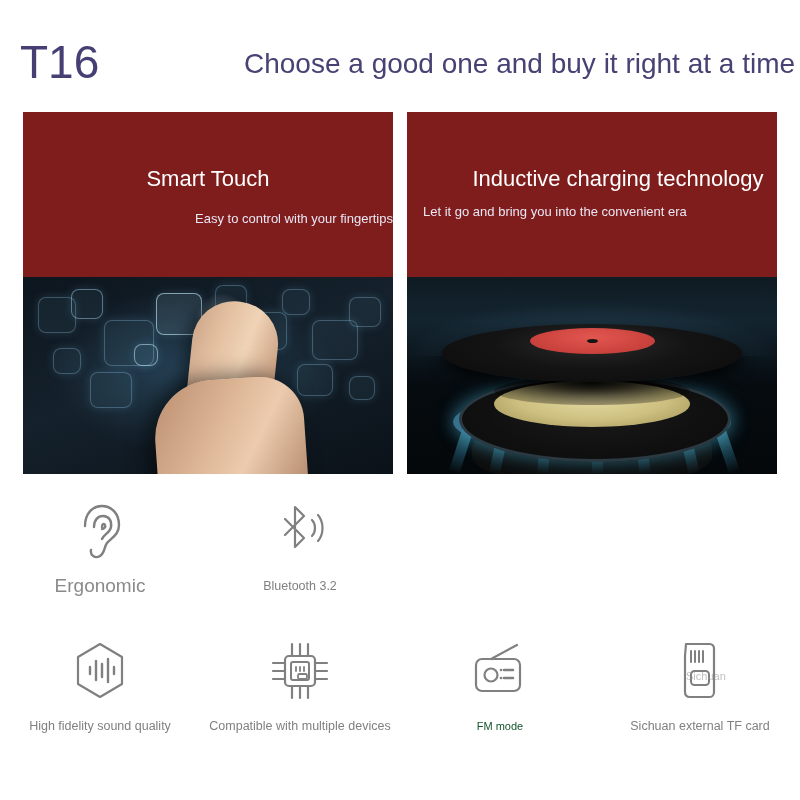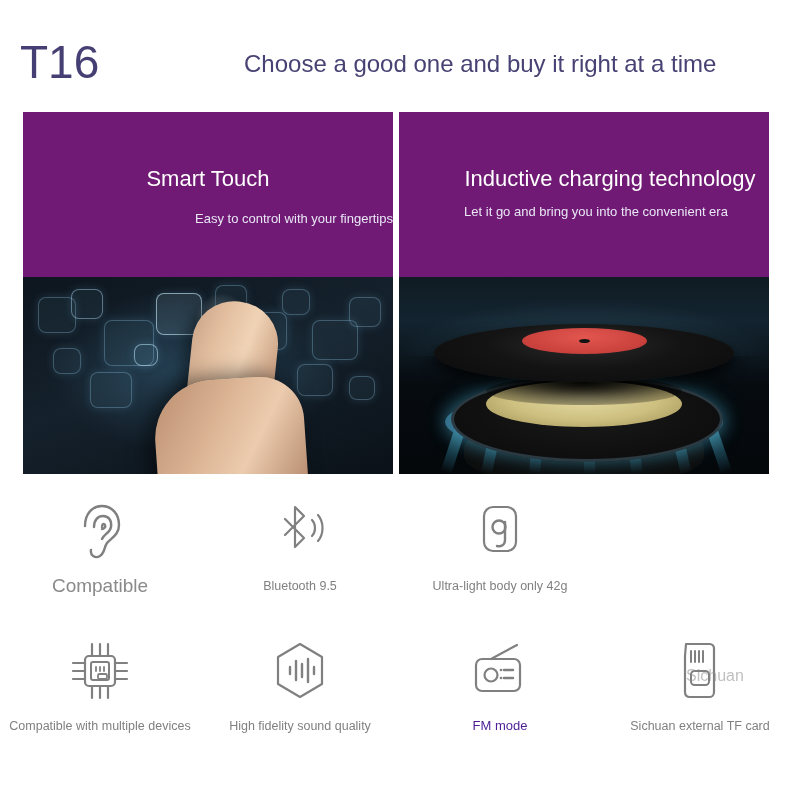--- a/index.html
+++ b/index.html
@@ -27,48 +27,48 @@
     font-size: 46px;
     line-height: 52px;
     font-weight: 400;
     color: #453f73;
     letter-spacing: 0px;
   }
   .tagline {
     position: absolute;
     left: 244px; top: 48px;
     width: 556px;
-    font-size: 24px;
+    font-size: 28px;
     line-height: 32px;
     font-weight: 400;
     color: #474273;
     white-space: nowrap;
   }
 
   
   .panels {
     position: absolute;
     left: 23px; top: 112px;
     width: 754px; height: 362px;
   }
   .panel {
     position: absolute;
     top: 0;
     width: 370px;
     height: 362px;
     overflow: hidden;
   }
   .panel.left  { left: 0; }
-  .panel.right { left: 376px; }
+  .panel.right { left: 384px; }
 
   .panel-cap {
     position: relative;
     width: 100%;
     height: 165px;
-    background: #701a75;
+    background: #7f1d1d;
     overflow: visible;
   }
   .panel-title {
     position: absolute;
     left: 0; right: 0;
     text-align: center;
     font-size: 22px;
     line-height: 28px;
     color: #ffffff;
     white-space: nowrap;
@@ -84,22 +84,21 @@
     color: #e9e7f5;
     font-weight: 400;
   }
   .panel.left .panel-sub {
     left: 0; right: 0; top: 100px;
     text-align: right;
   }
   .panel.right .panel-sub {
     left: 16px; top: 93px;
     width: 300px;
-    text-align: center;
-    margin-left: 31px;
+    text-align: left;
   }
 
   .panel-photo {
     position: relative;
     width: 100%;
     height: 197px;
     overflow: hidden;
     background: #0b1118;
   }
 
@@ -262,27 +261,27 @@
   }
   .feature-icon svg { display: block; }
   .feature-label {
     margin-top: 10px;
     color: #808080;
     font-weight: 400;
     line-height: 18px;
     white-space: nowrap;
   }
   .feature-label.lg { font-size: 19px; color: #8a8a8a; }
-  .feature-label.md { font-size: 13px; color: #4c1d95; }
+  .feature-label.md { font-size: 11px; color: #14532d; }
   .feature-label.sm { font-size: 12.5px; }
 
   .watermark {
     position: absolute;
     color: rgba(140,140,140,0.55);
-    font-size: 16px;
+    font-size: 11px;
     line-height: 12px;
     pointer-events: none;
     white-space: nowrap;
   }
   .wm-ergo {
     left: 128px; top: 600px;
     color: rgba(185,185,185,0.5);
     font-size: 13px;
   }
   .wm-tf {
@@ -361,81 +360,71 @@
   <div class="feature-row">
 
     <div class="feature-cell">
       <div class="feature-icon">
         <svg width="58" height="62" viewBox="0 0 58 62" fill="none" stroke="#808080" stroke-width="2.4" stroke-linecap="round" stroke-linejoin="round">
           <path d="M14 26 C14 13, 22 6, 31 6 C41 6, 48 14, 48 25 C48 35, 40 38, 36 43 C33 47, 34 53, 29 56 C24 59, 19 55, 20 50"></path>
           <path d="M23 27 C23 20, 27 16, 32 16 C38 16, 41 21, 40 27 C39 33, 33 34, 31 39"></path>
           <path d="M31 27 C31 24, 33 23, 34 25 C35 27, 33 29, 31 29"></path>
         </svg>
       </div>
-      <div class="feature-label lg">Compatible</div>
+      <div class="feature-label lg">Ergonomic</div>
     </div>
 
     <div class="feature-cell">
       <div class="feature-icon">
         <svg width="54" height="62" viewBox="0 0 54 62" fill="none" stroke="#808080" stroke-width="2.2" stroke-linecap="round" stroke-linejoin="round">
           <path d="M12 19 L31 38 L22 47 L22 7 L31 16 L12 35"></path>
           <path d="M39 20 C43 24, 43 32, 39 36"></path>
           <path d="M45 15 C51 22, 51 34, 45 41"></path>
         </svg>
       </div>
-      <div class="feature-label sm">Bluetooth 9.5</div>
-    </div>
-
-    <div class="feature-cell">
-      <div class="feature-icon">
-        <svg width="50" height="58" viewBox="0 0 50 58" fill="none" stroke="#808080" stroke-width="2.2" stroke-linecap="round" stroke-linejoin="round">
-          <rect x="9" y="5" width="32" height="44" rx="9"></rect>
-          <path d="M30 20 L30 38 C30 43, 26 45, 22 44" stroke-width="2.4"></path>
-          <ellipse cx="24" cy="25" rx="6.5" ry="6.5" stroke-width="2.4"></ellipse>
-        </svg>
-      </div>
-      <div class="feature-label sm">Ultra-light body only 42g</div>
-    </div>
+      <div class="feature-label sm">Bluetooth 3.2</div>
+    </div>
+
 
   </div>
 
   <div class="feature-row">
+
+    <div class="feature-cell">
+      <div class="feature-icon">
+        <svg width="56" height="62" viewBox="0 0 56 62" fill="none" stroke="#808080" stroke-width="2.2" stroke-linecap="round" stroke-linejoin="round">
+          <path d="M28 4 L50 17 L50 44 L28 57 L6 44 L6 17 Z"></path>
+          <path d="M18 27 L18 34" stroke-width="2.4"></path>
+          <path d="M24 21 L24 40" stroke-width="2.4"></path>
+          <path d="M30 24 L30 37" stroke-width="2.4"></path>
+          <path d="M36 19 L36 42" stroke-width="2.4"></path>
+          <path d="M42 27 L42 34" stroke-width="2.4"></path>
+        </svg>
+      </div>
+      <div class="feature-label sm">High fidelity sound quality</div>
+    </div>
 
     <div class="feature-cell">
       <div class="feature-icon">
         <svg width="62" height="62" viewBox="0 0 62 62" fill="none" stroke="#808080" stroke-width="2.2" stroke-linecap="round" stroke-linejoin="round">
           <rect x="16" y="16" width="30" height="30" rx="4"></rect>
           <rect x="22" y="22" width="18" height="18" rx="2" stroke-width="2"></rect>
           <path d="M23 4 L23 16 M31 4 L31 16 M39 4 L39 16"></path>
           <path d="M23 46 L23 58 M31 46 L31 58 M39 46 L39 58"></path>
           <path d="M4 23 L16 23 M4 31 L16 31 M4 39 L16 39"></path>
           <path d="M46 23 L58 23 M46 31 L58 31 M46 39 L58 39"></path>
           <path d="M27 27 L27 31 M31 27 L31 31 M35 27 L35 31" stroke-width="1.8"></path>
           <rect x="29" y="34" width="9" height="5" rx="1.5" stroke-width="1.8"></rect>
         </svg>
       </div>
       <div class="feature-label sm">Compatible with multiple devices</div>
     </div>
 
     <div class="feature-cell">
       <div class="feature-icon">
-        <svg width="56" height="62" viewBox="0 0 56 62" fill="none" stroke="#808080" stroke-width="2.2" stroke-linecap="round" stroke-linejoin="round">
-          <path d="M28 4 L50 17 L50 44 L28 57 L6 44 L6 17 Z"></path>
-          <path d="M18 27 L18 34" stroke-width="2.4"></path>
-          <path d="M24 21 L24 40" stroke-width="2.4"></path>
-          <path d="M30 24 L30 37" stroke-width="2.4"></path>
-          <path d="M36 19 L36 42" stroke-width="2.4"></path>
-          <path d="M42 27 L42 34" stroke-width="2.4"></path>
-        </svg>
-      </div>
-      <div class="feature-label sm">High fidelity sound quality</div>
-    </div>
-
-    <div class="feature-cell">
-      <div class="feature-icon">
         <svg width="62" height="60" viewBox="0 0 62 60" fill="none" stroke="#808080" stroke-width="2.2" stroke-linecap="round" stroke-linejoin="round">
           <path d="M22 18 L48 4"></path>
           <rect x="7" y="18" width="44" height="32" rx="6"></rect>
           <circle cx="22" cy="34" r="6.5" stroke-width="2.2"></circle>
           <path d="M35 29 L44 29 M35 37 L44 37" stroke-width="2.6"></path>
           <circle cx="32" cy="29" r="1.3" fill="#808080" stroke="none"></circle>
           <circle cx="32" cy="37" r="1.3" fill="#808080" stroke="none"></circle>
         </svg>
       </div>
       <div class="feature-label md">FM mode</div>

